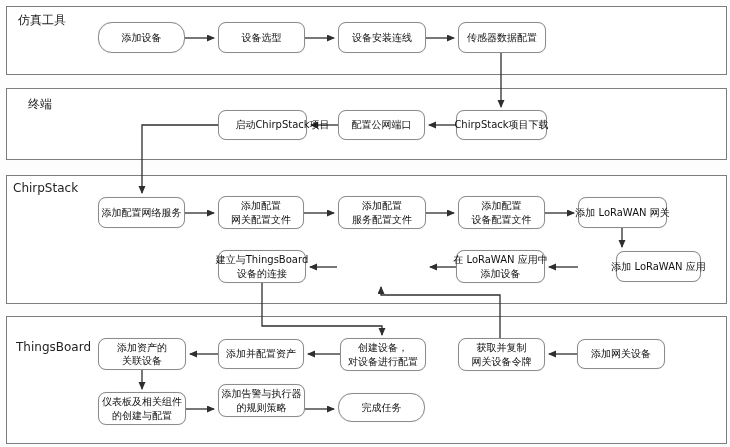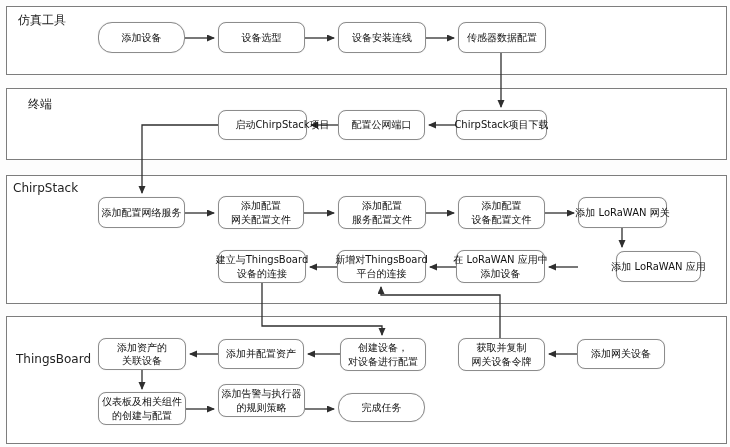--- a/index.html
+++ b/index.html
@@ -60,21 +60,21 @@
 <div class="canvas">
 
   <div class="lane" style="top:6px;   height:69px;"></div>
   <div class="lane" style="top:88px;  height:72px;"></div>
   <div class="lane" style="top:175px; height:129px;"></div>
   <div class="lane" style="top:316px; height:128px;"></div>
 
   <div class="lane-label" style="left:18px; top:12px;">仿真工具</div>
   <div class="lane-label" style="left:28px; top:96px;">终端</div>
   <div class="lane-label" style="left:13px; top:181px;">ChirpStack</div>
-  <div class="lane-label" style="left:16px; top:352px;">ThingsBoard</div>
+  <div class="lane-label" style="left:16px; top:340px;">ThingsBoard</div>
 
   <svg class="connectors" viewBox="0 0 730 447" xmlns="http://www.w3.org/2000/svg">
     <defs>
       <marker id="ah" markerWidth="8" markerHeight="8" refX="7" refY="3.5" orient="auto" markerUnits="userSpaceOnUse">
         <path d="M0,0 L8,3.5 L0,7 Z" fill="#2f2f2f"></path>
       </marker>
     </defs>
     <g stroke="#2f2f2f" stroke-width="1.3" fill="none">
       <path d="M185 38 H214" marker-end="url(#ah)"></path>
       <path d="M305 38 H334" marker-end="url(#ah)"></path>
@@ -115,22 +115,20 @@
   <div class="node" style="left:218px; top:196px; width:86px; height:33px;">添加配置
 网关配置文件</div>
   <div class="node" style="left:338px; top:196px; width:88px; height:33px;">添加配置
 服务配置文件</div>
   <div class="node" style="left:458px; top:196px; width:87px; height:33px;">添加配置
 设备配置文件</div>
   <div class="node" style="left:578px; top:197px; width:89px; height:31px;">添加 LoRaWAN 网关</div>
 
   <div class="node" style="left:218px; top:250px; width:88px; height:33px;">建立与ThingsBoard
 设备的连接</div>
-  <div class="node" style="left:337px; top:250px; width:89px; height:33px;">新增对ThingsBoard
-平台的连接</div>
   <div class="node" style="left:456px; top:250px; width:89px; height:33px;">在 LoRaWAN 应用中
 添加设备</div>
   <div class="node" style="left:578px; top:251px; width:85px; height:31px;margin-left:38px;">添加 LoRaWAN 应用</div>
 
   <div class="node" style="left:98px;  top:338px; width:88px; height:32px;">添加资产的
 关联设备</div>
   <div class="node" style="left:218px; top:339px; width:86px; height:30px;">添加并配置资产</div>
   <div class="node" style="left:340px; top:338px; width:86px; height:33px;">创建设备，
 对设备进行配置</div>
   <div class="node" style="left:458px; top:338px; width:87px; height:33px;">获取并复制

